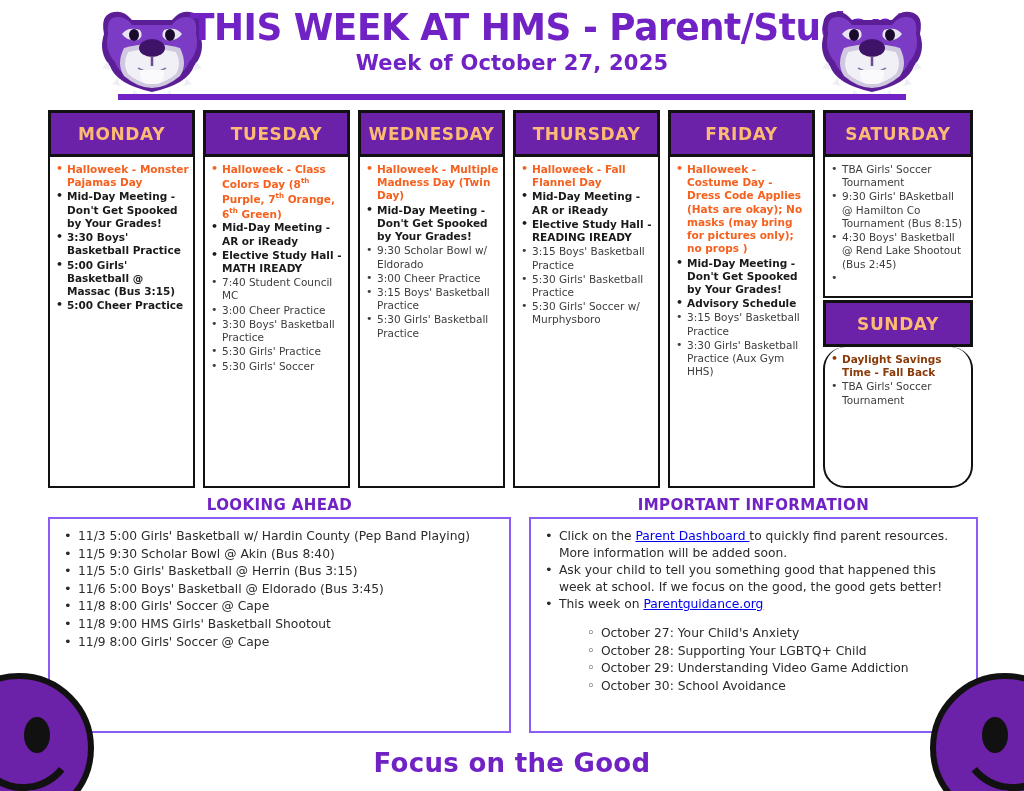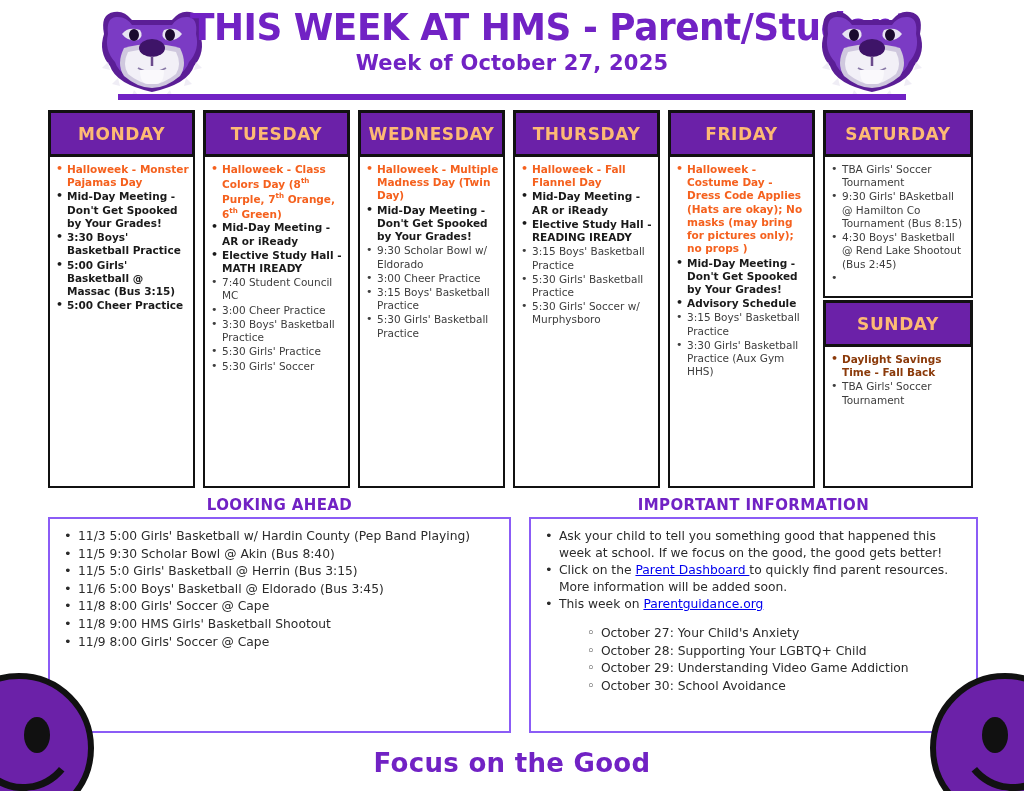--- a/index.html
+++ b/index.html
@@ -75,21 +75,21 @@
   .daybody li.bold::before { color: #1A1A1A; }
   .daybody li.brown { color: #8B3A0A; font-weight: bold; }
   .daybody li.brown::before { color: #8B3A0A; }
   .daybody li.empty { height: 4px; }
   sup { font-size: 0.68em; vertical-align: super; }
 
   
   .satsun { width: 150px; display:flex; flex-direction: column; }
   .satsun .sat-body { height: 152px; }
   .satsun .sun-head { margin-top: 2px; }
-  .satsun .sun-body { flex: 1; }
+  .satsun .sun-body { flex: 1; border-radius: 22px; }
 
   
   .sec-title {
     font-family: "DejaVu Sans", sans-serif; font-weight: bold;
     font-size: 15px; color: #7122C4; text-align: center; letter-spacing: 0.4px;
     margin-bottom: 3px;
   }
   .lower { position: absolute; left: 48px; top: 496px; width: 930px; display:flex; gap: 18px; }
   .lowerbox { border: 2px solid #8b5cf6; background:#fff; padding: 9px 10px 7px 6px; }
   .looking { width: 468px; }
@@ -287,24 +287,24 @@
           <li>11/8 9:00 HMS Girls' Basketball Shootout</li>
           <li>11/9 8:00 Girls' Soccer @ Cape</li>
         </ul>
       </div>
     </div>
 
     <div class="important">
       <div class="sec-title">IMPORTANT INFORMATION</div>
       <div class="lowerbox">
         <ul>
-          <li>Ask your child to tell you something good that happened this week at school.  If we focus on the good, the good gets better!</li>
           <li>
             <span>Click on the </span><a class="ul-link" href="#">Parent Dashboard </a><span>to quickly find parent resources.  More information will be added soon.</span>
           </li>
+          <li>Ask your child to tell you something good that happened this week at school.  If we focus on the good, the good gets better!</li>
           <li>
             <span>This week on </span><a class="ul-link" href="#">Parentguidance.org</a>
             <ul class="sub">
               <li>October 27:  Your Child's Anxiety</li>
               <li>October 28: Supporting Your LGBTQ+ Child</li>
               <li>October 29:  Understanding Video Game Addiction</li>
               <li>October 30:  School Avoidance</li>
             </ul>
           </li>
         </ul>

